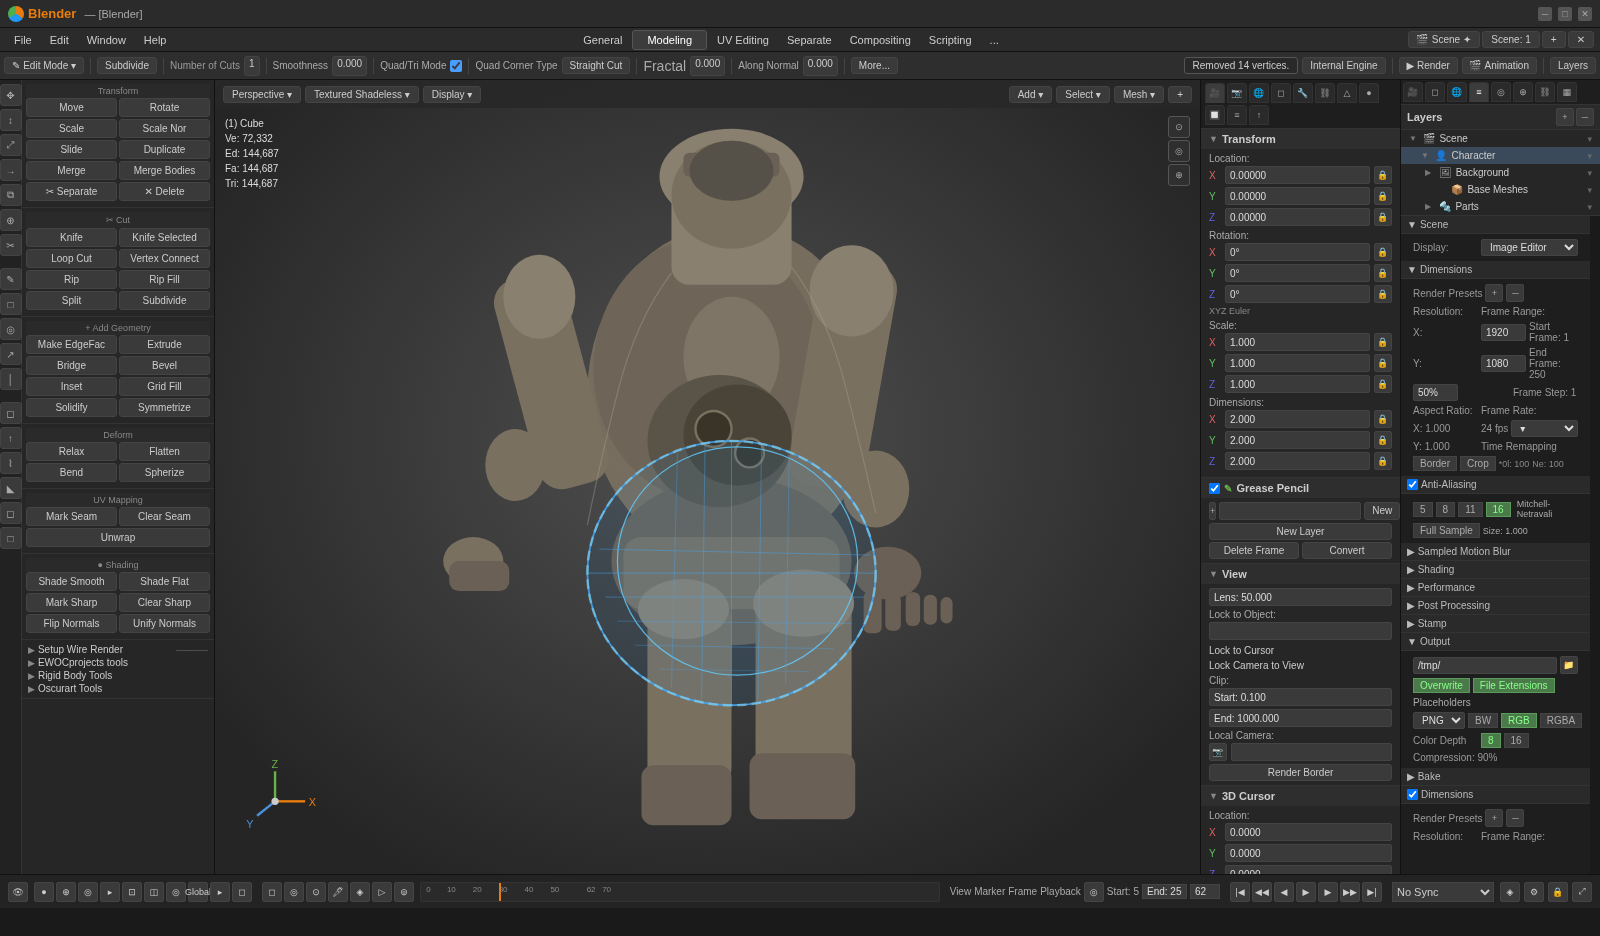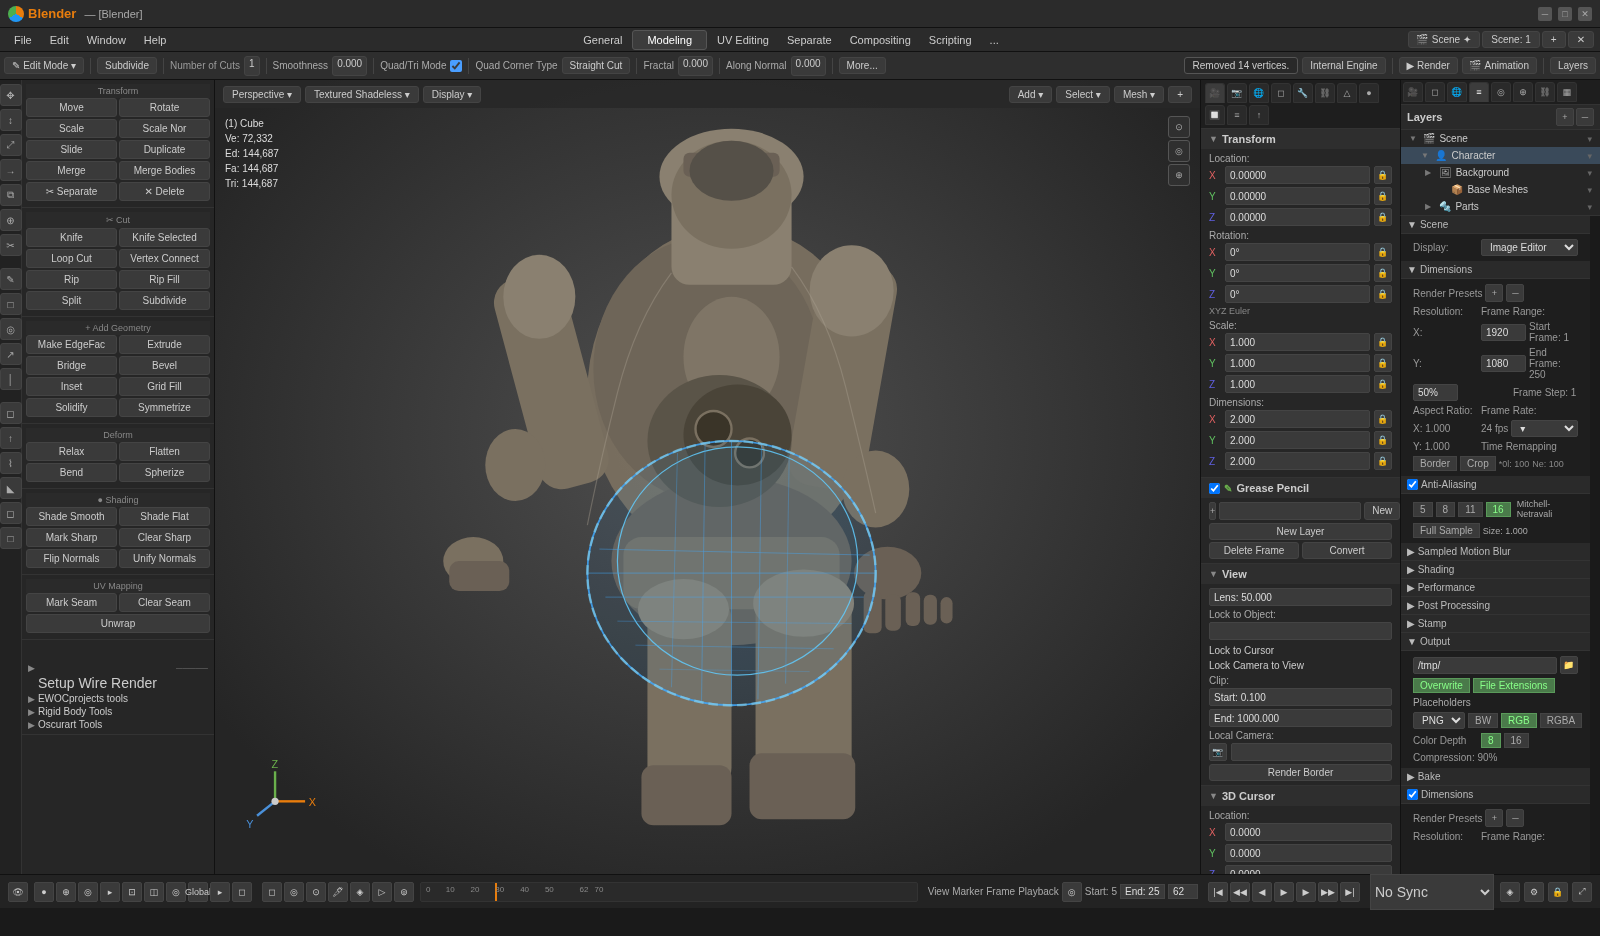--- a/index.html
+++ b/index.html
@@ -575,21 +575,21 @@
   <div class="toolbar-select">
     <span>0.000</span>
   </div>
   <div class="toolbar-divider"></div>
   <span style="font-size:10px;color:#aaa">Quad/Tri Mode</span>
   <input type="checkbox" class="toolbar-checkbox" checked="" style="">
   <div class="toolbar-divider"></div>
   <span style="font-size:10px;color:#aaa">Quad Corner Type</span>
   <div class="toolbar-btn">Straight Cut</div>
   <div class="toolbar-divider"></div>
-  <span style="font-size:10px;color:#aaa">Fractal</span>
+  <span style="font-size:14px;color:#aaa">Fractal</span>
   <div class="toolbar-select">
     <span>0.000</span>
   </div>
   <div class="toolbar-divider"></div>
   <span style="font-size:10px;color:#aaa">Along Normal</span>
   <div class="toolbar-select">
     <span>0.000</span>
   </div>
   <div class="toolbar-divider"></div>
   <div class="toolbar-btn">More...</div>
@@ -705,50 +705,50 @@
             <div class="tool-btn">Relax</div>
             <div class="tool-btn">Flatten</div>
           </div>
           <div class="tool-row">
             <div class="tool-btn">Bend</div>
             <div class="tool-btn">Spherize</div>
           </div>
         </div>
 
         <div class="tool-section">
+          <div class="tool-section-title">UV Mapping</div>
+          <div class="tool-row">
+            <div class="tool-btn">Mark Seam</div>
+            <div class="tool-btn">Clear Seam</div>
+          </div>
+          <div class="tool-row">
+            <div class="tool-btn" style="flex:1">Unwrap</div>
+          </div>
+        </div>
+
+        <div class="tool-section">
           <div class="tool-section-title">● Shading</div>
           <div class="tool-row">
             <div class="tool-btn">Shade Smooth</div>
             <div class="tool-btn">Shade Flat</div>
           </div>
           <div class="tool-row">
             <div class="tool-btn">Mark Sharp</div>
             <div class="tool-btn">Clear Sharp</div>
           </div>
           <div class="tool-row">
             <div class="tool-btn">Flip Normals</div>
             <div class="tool-btn">Unify Normals</div>
-          </div>
-        </div>
-
-        <div class="tool-section">
-          <div class="tool-section-title">UV Mapping</div>
-          <div class="tool-row">
-            <div class="tool-btn">Mark Seam</div>
-            <div class="tool-btn">Clear Seam</div>
-          </div>
-          <div class="tool-row">
-            <div class="tool-btn" style="flex:1">Unwrap</div>
           </div>
         </div>
 
         <div class="tool-section" style="padding:4px 6px;">
           <div style="display:flex; align-items:center; gap:3px; margin-bottom:2px; cursor:pointer;">
             <span style="color:#888;font-size:9px;">▶</span>
-            <span style="font-size:14px;margin-top:31px;">Setup Wire Render</span>
+            <span style="font-size:10px;">Setup Wire Render</span>
             <span style="margin-left:auto; font-size:9px; color:#666;">─────</span>
           </div>
           <div style="display:flex; align-items:center; gap:3px; margin-bottom:2px; cursor:pointer;">
             <span style="color:#888;font-size:9px;">▶</span>
             <span style="font-size:10px;">EWOCprojects tools</span>
           </div>
           <div style="display:flex; align-items:center; gap:3px; margin-bottom:2px; cursor:pointer;">
             <span style="color:#888;font-size:9px;">▶</span>
             <span style="font-size:10px;">Rigid Body Tools</span>
           </div>
@@ -1333,21 +1333,21 @@
   <div style="display:flex;gap:2px;margin:0 4px;">
     <div class="timeline-btn">|◀</div>
     <div class="timeline-btn">◀◀</div>
     <div class="timeline-btn">◀</div>
     <div class="timeline-btn">▶</div>
     <div class="timeline-btn">▶</div>
     <div class="timeline-btn">▶▶</div>
     <div class="timeline-btn">▶|</div>
   </div>
 
-  <select style="background:#3a3a3a;border:1px solid #444;color:#ccc;font-size:14px;height:36px;">
+  <select style="background:#3a3a3a;border:1px solid #444;color:#ccc;font-size:11px;height:20px;">
     <option>No Sync</option>
     <option>Frame Dropping</option>
   </select>
 
   <div style="margin-left:auto;display:flex;gap:4px;">
     <div class="timeline-btn">◈</div>
     <div class="timeline-btn">⚙</div>
     <div class="timeline-btn">🔒</div>
     <div class="timeline-btn">⤢</div>
   </div>

